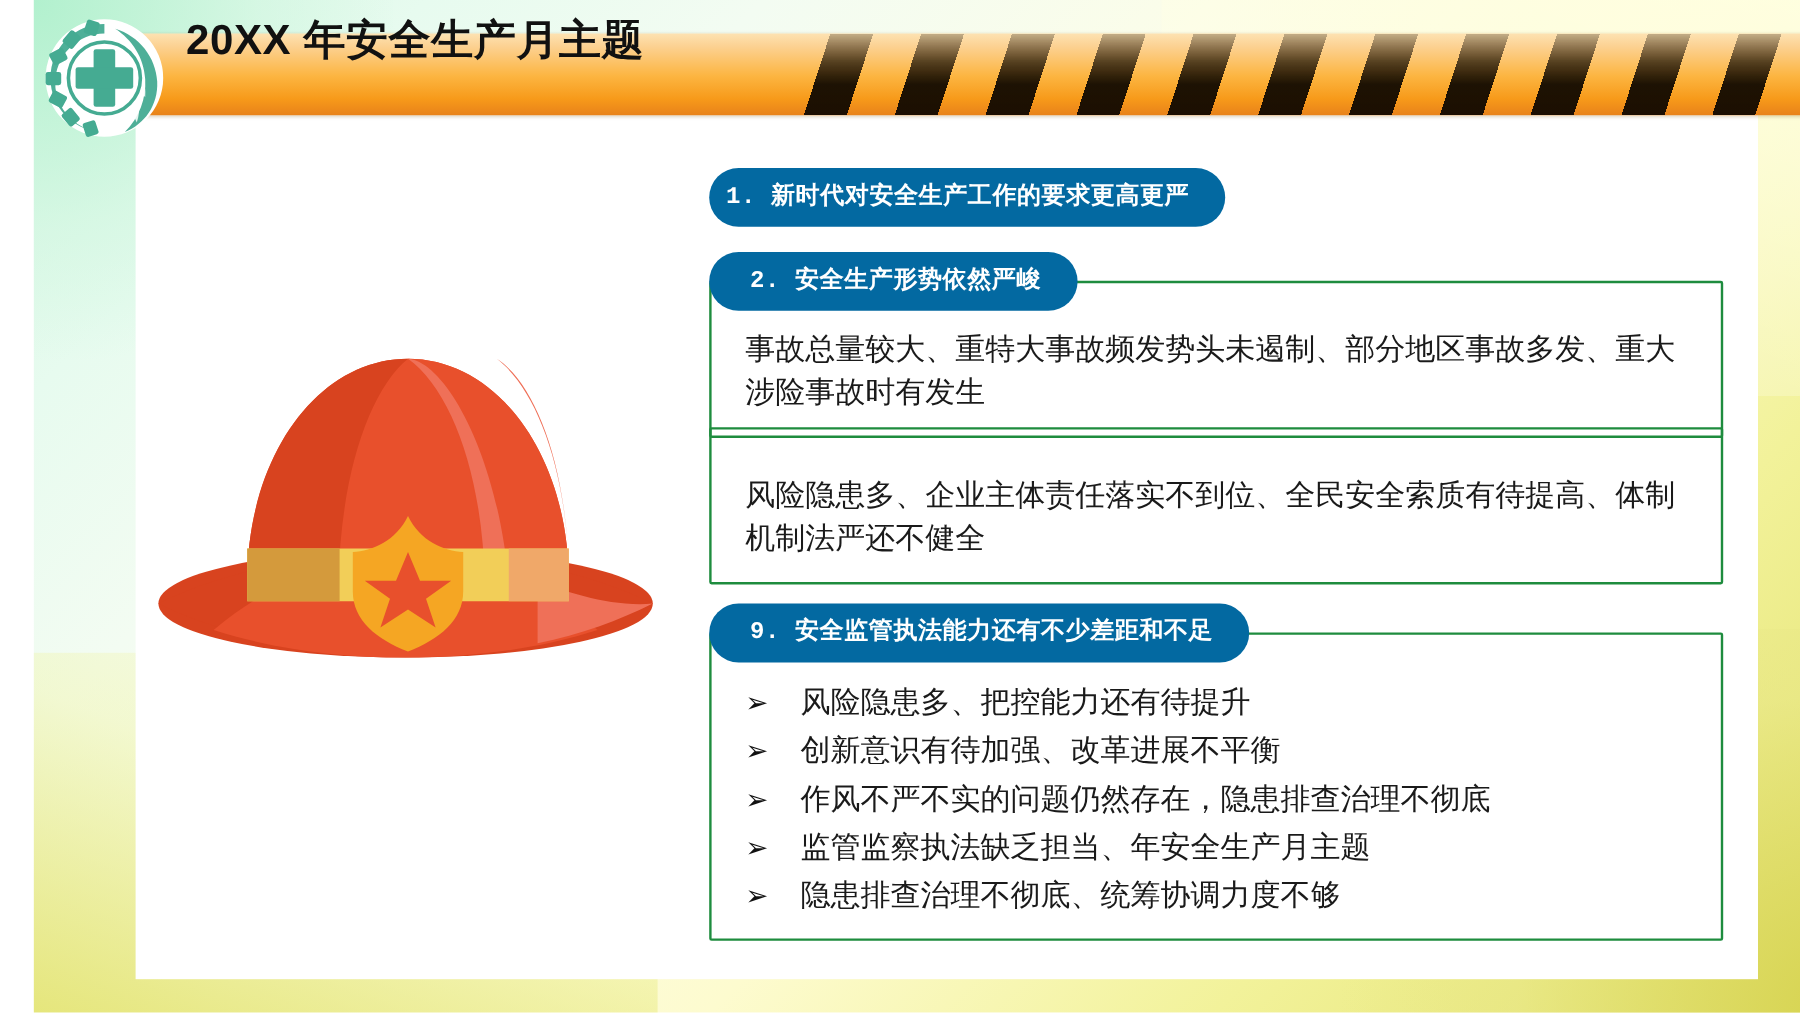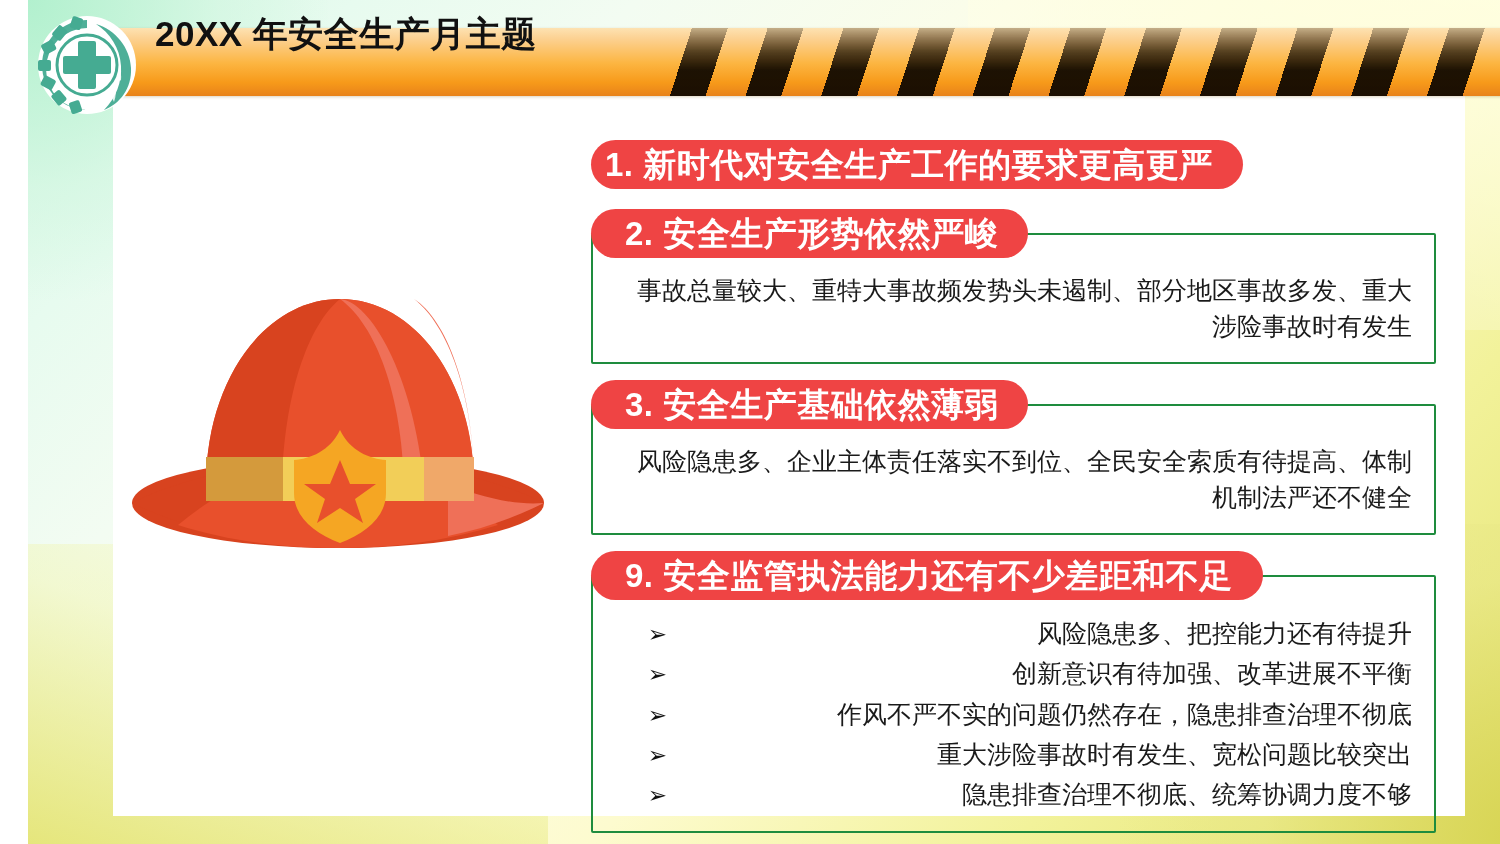--- a/index.html
+++ b/index.html
@@ -145,48 +145,48 @@
 
   .section {
     position: relative;
     margin-bottom: 16px;
   }
   .section:last-child { margin-bottom: 0; }
 
   .pill {
     position: relative;
     display: inline-block;
-    background: #ef4444;
+    background: #0369a1;
     color: #ffffff;
     border-radius: 28px;
     height: 49px;
     line-height: 49px;
     padding: 0 30px 0 34px;
-    font-size: 33px;
+    font-size: 20px;
     font-weight: bold;
     letter-spacing: 0.5px;
     white-space: nowrap;
     z-index: 3;
     box-sizing: border-box;
+    font-family: Liberation Mono, monospace;
   }
   .pill.clipped {
     padding-left: 14px;
     overflow: hidden;
   }
 
   .section-box {
     position: relative;
     margin-top: -25px;
     border: 2px solid #1E8C3E;
     border-radius: 2px;
     padding: 38px 22px 18px 28px;
     background: transparent;
     z-index: 1;
     box-sizing: border-box;
-    text-align: right;
   }
 
   .body-text {
     font-size: 25px;
     line-height: 1.42;
     color: #1a1a1a;
     margin: 0;
   }
 
   .bullets {
@@ -297,21 +297,20 @@
     </div>
 
     <div class="section">
       <div class="pill">2. 安全生产形势依然严峻</div>
       <div class="section-box">
         <p class="body-text">事故总量较大、重特大事故频发势头未遏制、部分地区事故多发、重大涉险事故时有发生</p>
       </div>
     </div>
 
     <div class="section">
-      <div class="pill">3. 安全生产基础依然薄弱</div>
       <div class="section-box">
         <p class="body-text">风险隐患多、企业主体责任落实不到位、全民安全索质有待提高、体制机制法严还不健全</p>
       </div>
     </div>
 
     <div class="section">
       <div class="pill">9. 安全监管执法能力还有不少差距和不足</div>
       <div class="section-box">
         <ul class="bullets">
           <li>
@@ -321,21 +320,21 @@
           <li>
             <span class="bullet-marker">➢</span>
             <span class="bullet-text">创新意识有待加强、改革进展不平衡</span>
           </li>
           <li>
             <span class="bullet-marker">➢</span>
             <span class="bullet-text">作风不严不实的问题仍然存在，隐患排查治理不彻底</span>
           </li>
           <li>
             <span class="bullet-marker">➢</span>
-            <span class="bullet-text">重大涉险事故时有发生、宽松问题比较突出</span>
+            <span class="bullet-text">监管监察执法缺乏担当、年安全生产月主题</span>
           </li>
           <li>
             <span class="bullet-marker">➢</span>
             <span class="bullet-text">隐患排查治理不彻底、统筹协调力度不够</span>
           </li>
         </ul>
       </div>
     </div>
 
   </div>

